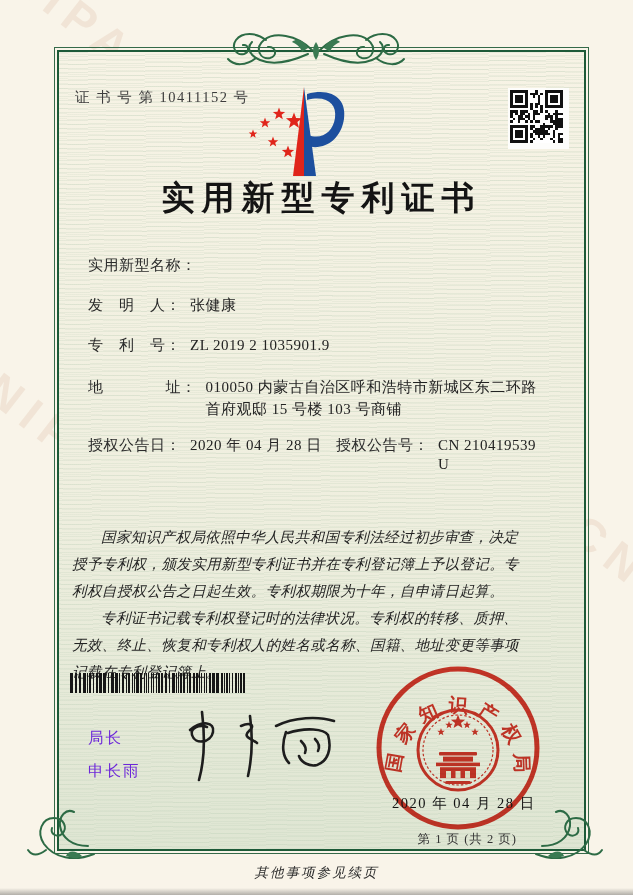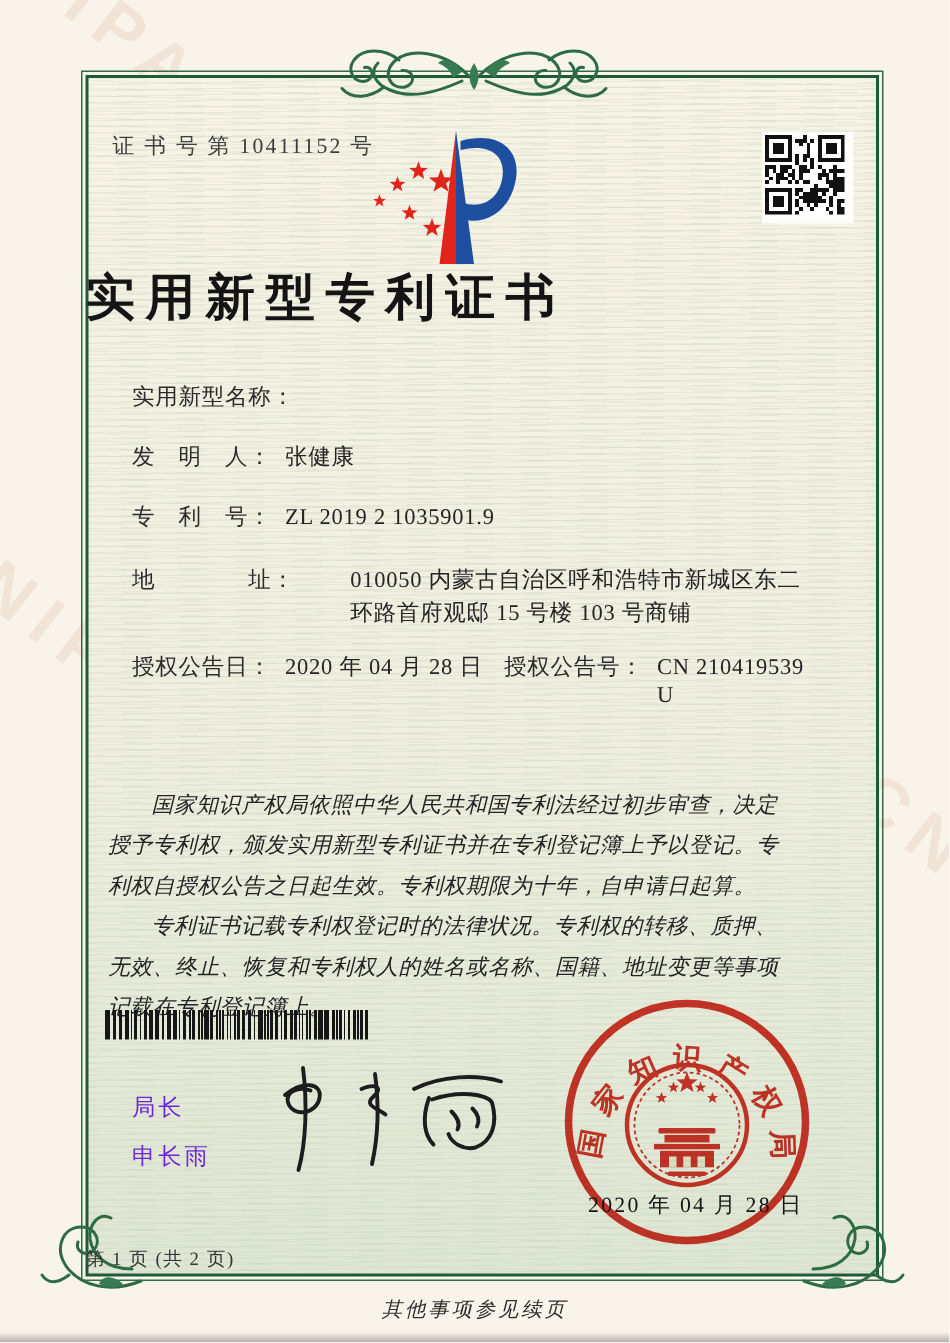--- a/index.html
+++ b/index.html
@@ -49,29 +49,29 @@
   
   .cert-no{
     position:absolute;left:75px;top:88px;z-index:4;
     font-size:14.5px;color:#3d3d3d;letter-spacing:1.5px;
   }
   .logo{position:absolute;left:243px;top:86px;z-index:4;}
   .qr{position:absolute;left:508px;top:88px;width:57px;height:57px;z-index:4;background:#fdfdfb;padding:2px;}
   
   .title{
     position:absolute;left:57px;top:176px;width:529px;z-index:4;
-    font-size:33px;font-weight:bold;color:#141414;
+    text-align:center;font-size:33px;font-weight:bold;color:#141414;
     letter-spacing:7px;
   }
   
   .fields{position:absolute;left:88px;top:256px;width:452px;z-index:4;font-size:15px;color:#232323;}
   .frow{display:flex;margin-bottom:21px;line-height:19px;}
   .frow .lab{flex:none;white-space:pre;letter-spacing:.5px;color:#2b2b2b;}
   .frow .val{margin-left:9px;letter-spacing:.5px;}
-  .frow.addr{line-height:22px;margin-bottom:16px;gap:28px;}
+  .frow.addr{line-height:22px;margin-bottom:16px;}
   .frow.addr .val{width:342px;}
   .frow.grant{margin-bottom:12px;}
   .frow.grant .first{width:262px;display:flex;}
   .frow.grant .second{display:flex;}
   
   .bodytext{
     position:absolute;left:72px;top:524px;width:450px;z-index:4;
     font-size:14.5px;line-height:1.86;color:#232323;
     font-style:italic;letter-spacing:.4px;
   }
@@ -83,21 +83,21 @@
   .sig-labels div{margin-bottom:12px;}
   .sig-script{position:absolute;left:168px;top:700px;z-index:5;}
   .sig-script path{stroke:#1d1d1d;stroke-width:2.6;fill:none;stroke-linecap:round;stroke-linejoin:round;}
   
   .seal{position:absolute;left:374px;top:664px;z-index:5;opacity:.93;mix-blend-mode:multiply;}
   .seal-date{
     position:absolute;left:392px;top:794px;z-index:6;
     font-size:14.5px;color:#141414;letter-spacing:1.5px;white-space:nowrap;
   }
   
-  .page-info{position:absolute;left:57px;top:831px;width:460px;text-align:left;z-index:4;font-size:12.5px;color:#333;letter-spacing:1px;}
+  .page-info{position:absolute;left:57px;top:831px;width:460px;text-align:right;z-index:4;font-size:12.5px;color:#333;letter-spacing:1px;}
   .cont-note{position:absolute;left:0;top:864px;width:633px;text-align:center;z-index:4;font-size:13.5px;color:#2e2e2e;font-style:italic;letter-spacing:2px;}
 </style>
 </head>
 <body>
 
 <div class="page">
 
   <div class="wm" style="left:-38px;top:-26px;">CNIPA</div>
   <div class="wm" style="left:120px;top:92px;">CNIPA</div>
   <div class="wm" style="left:392px;top:248px;">CNIPA</div>

